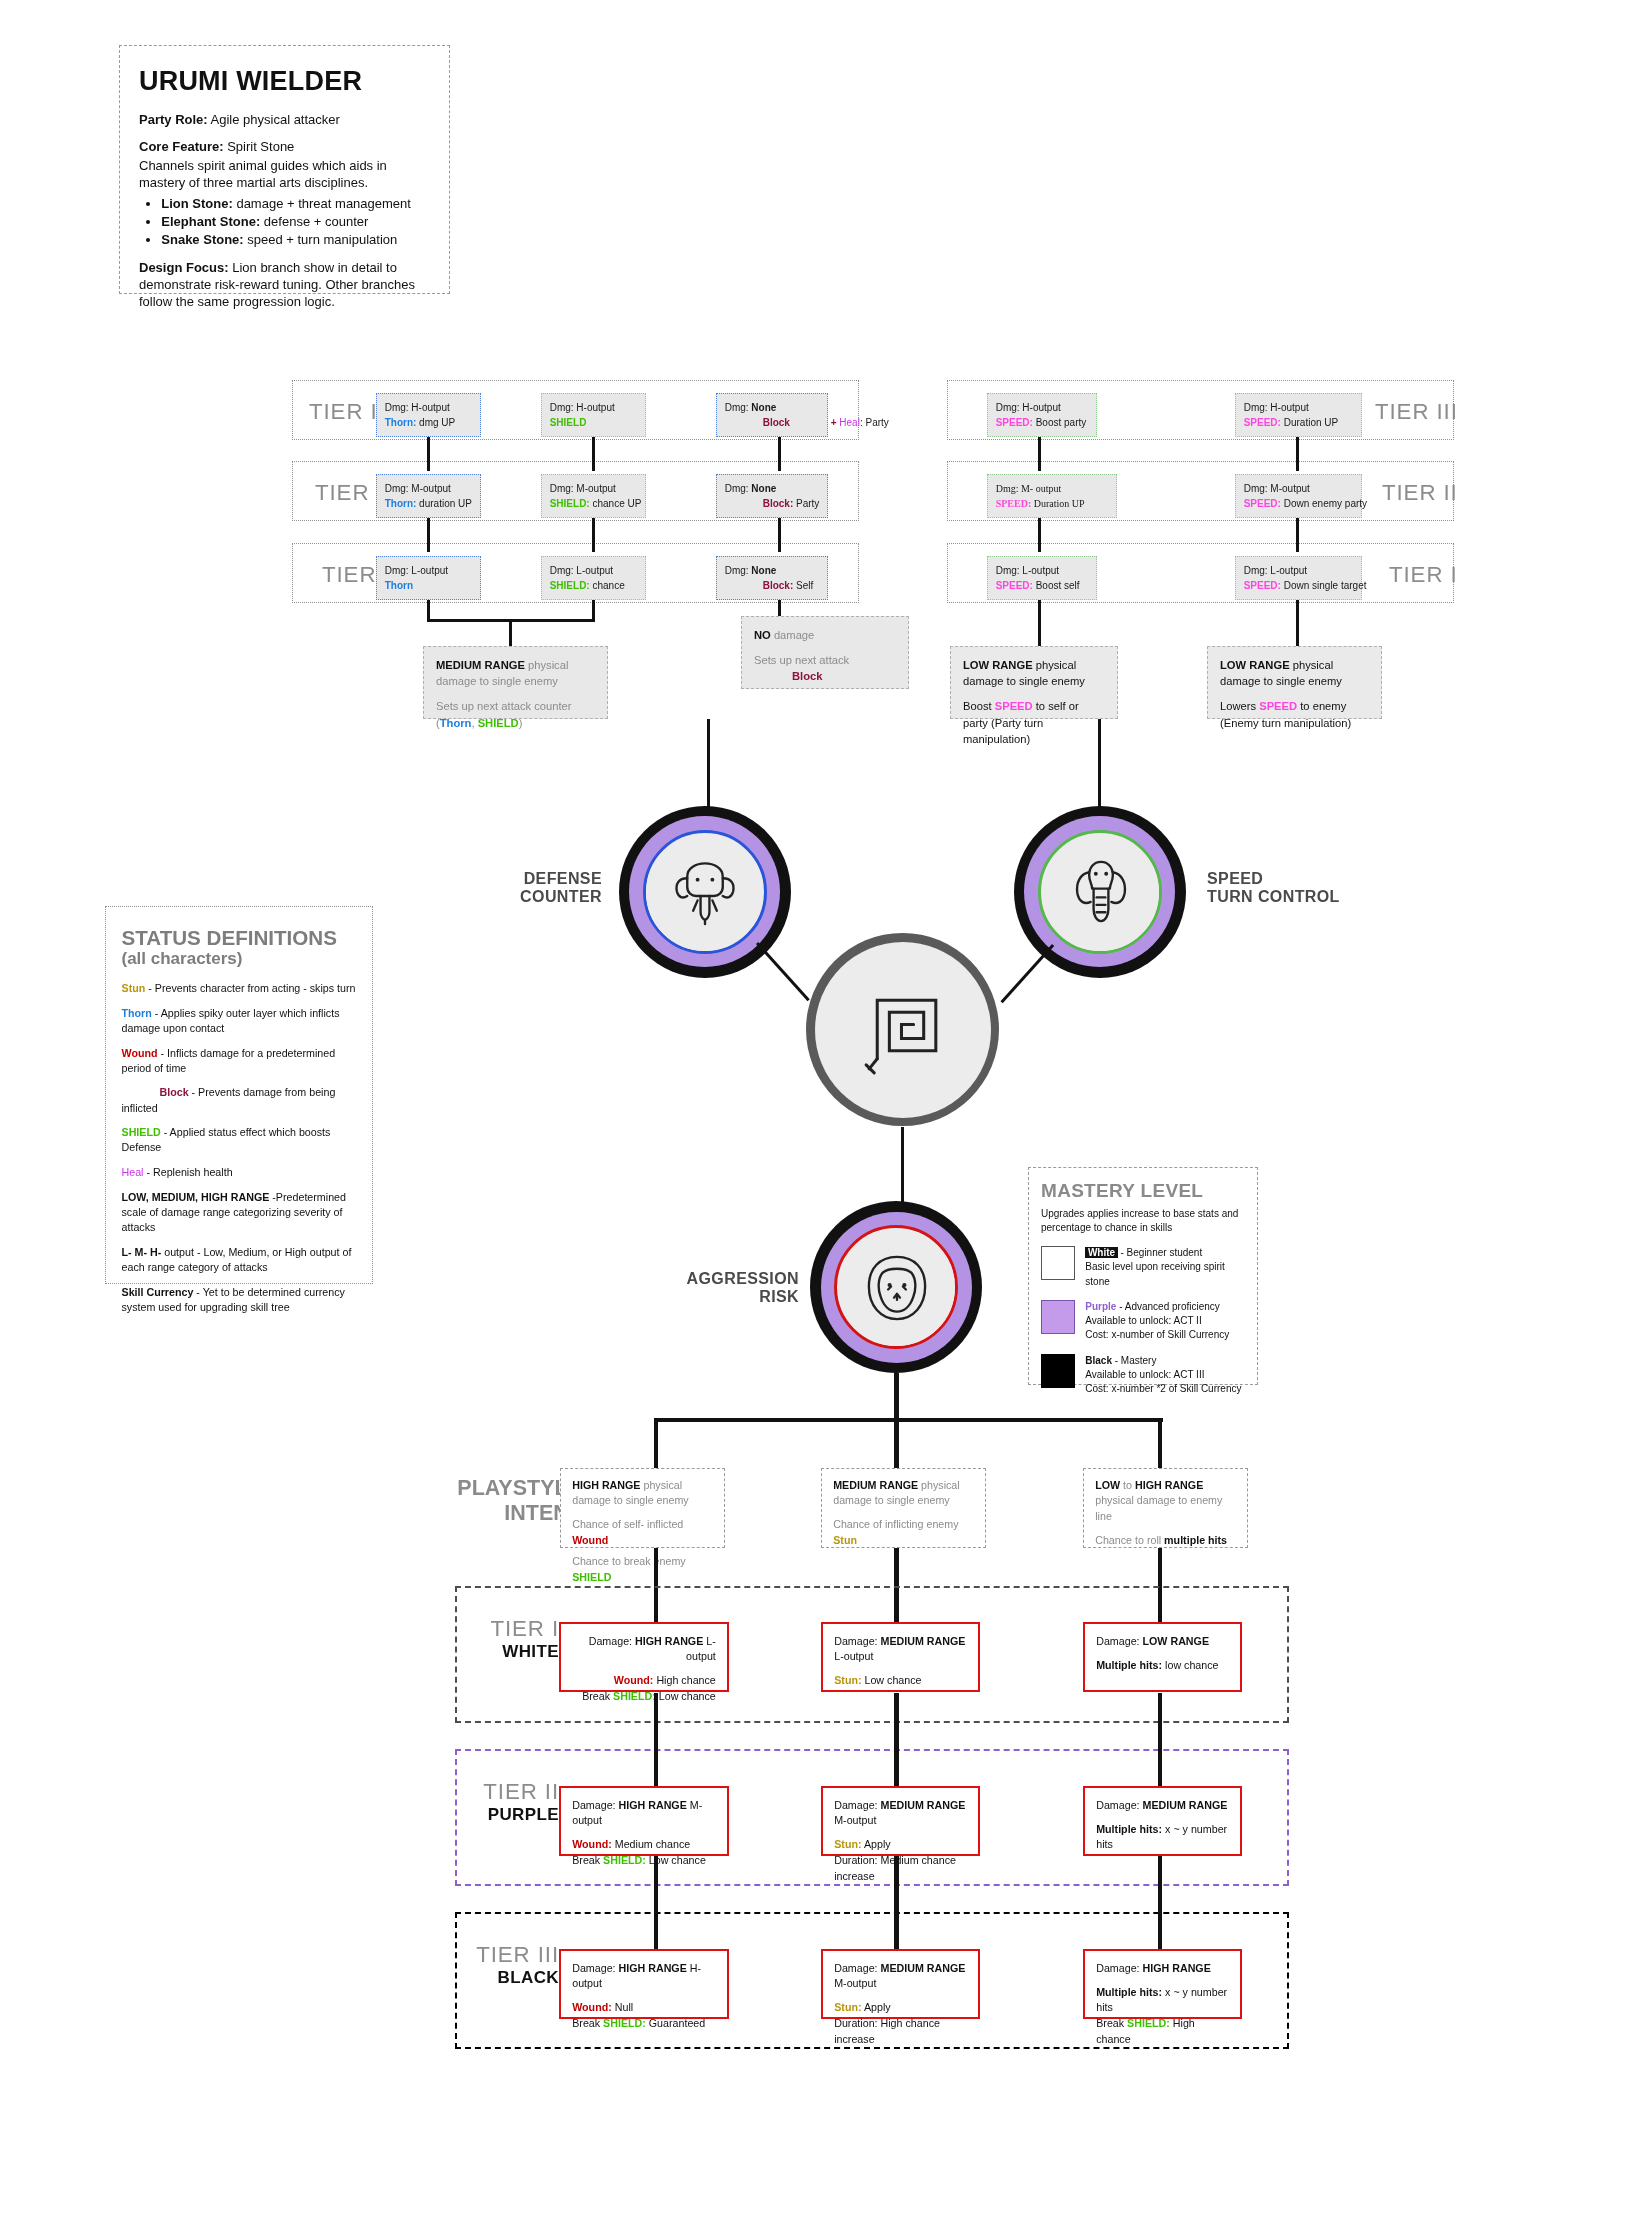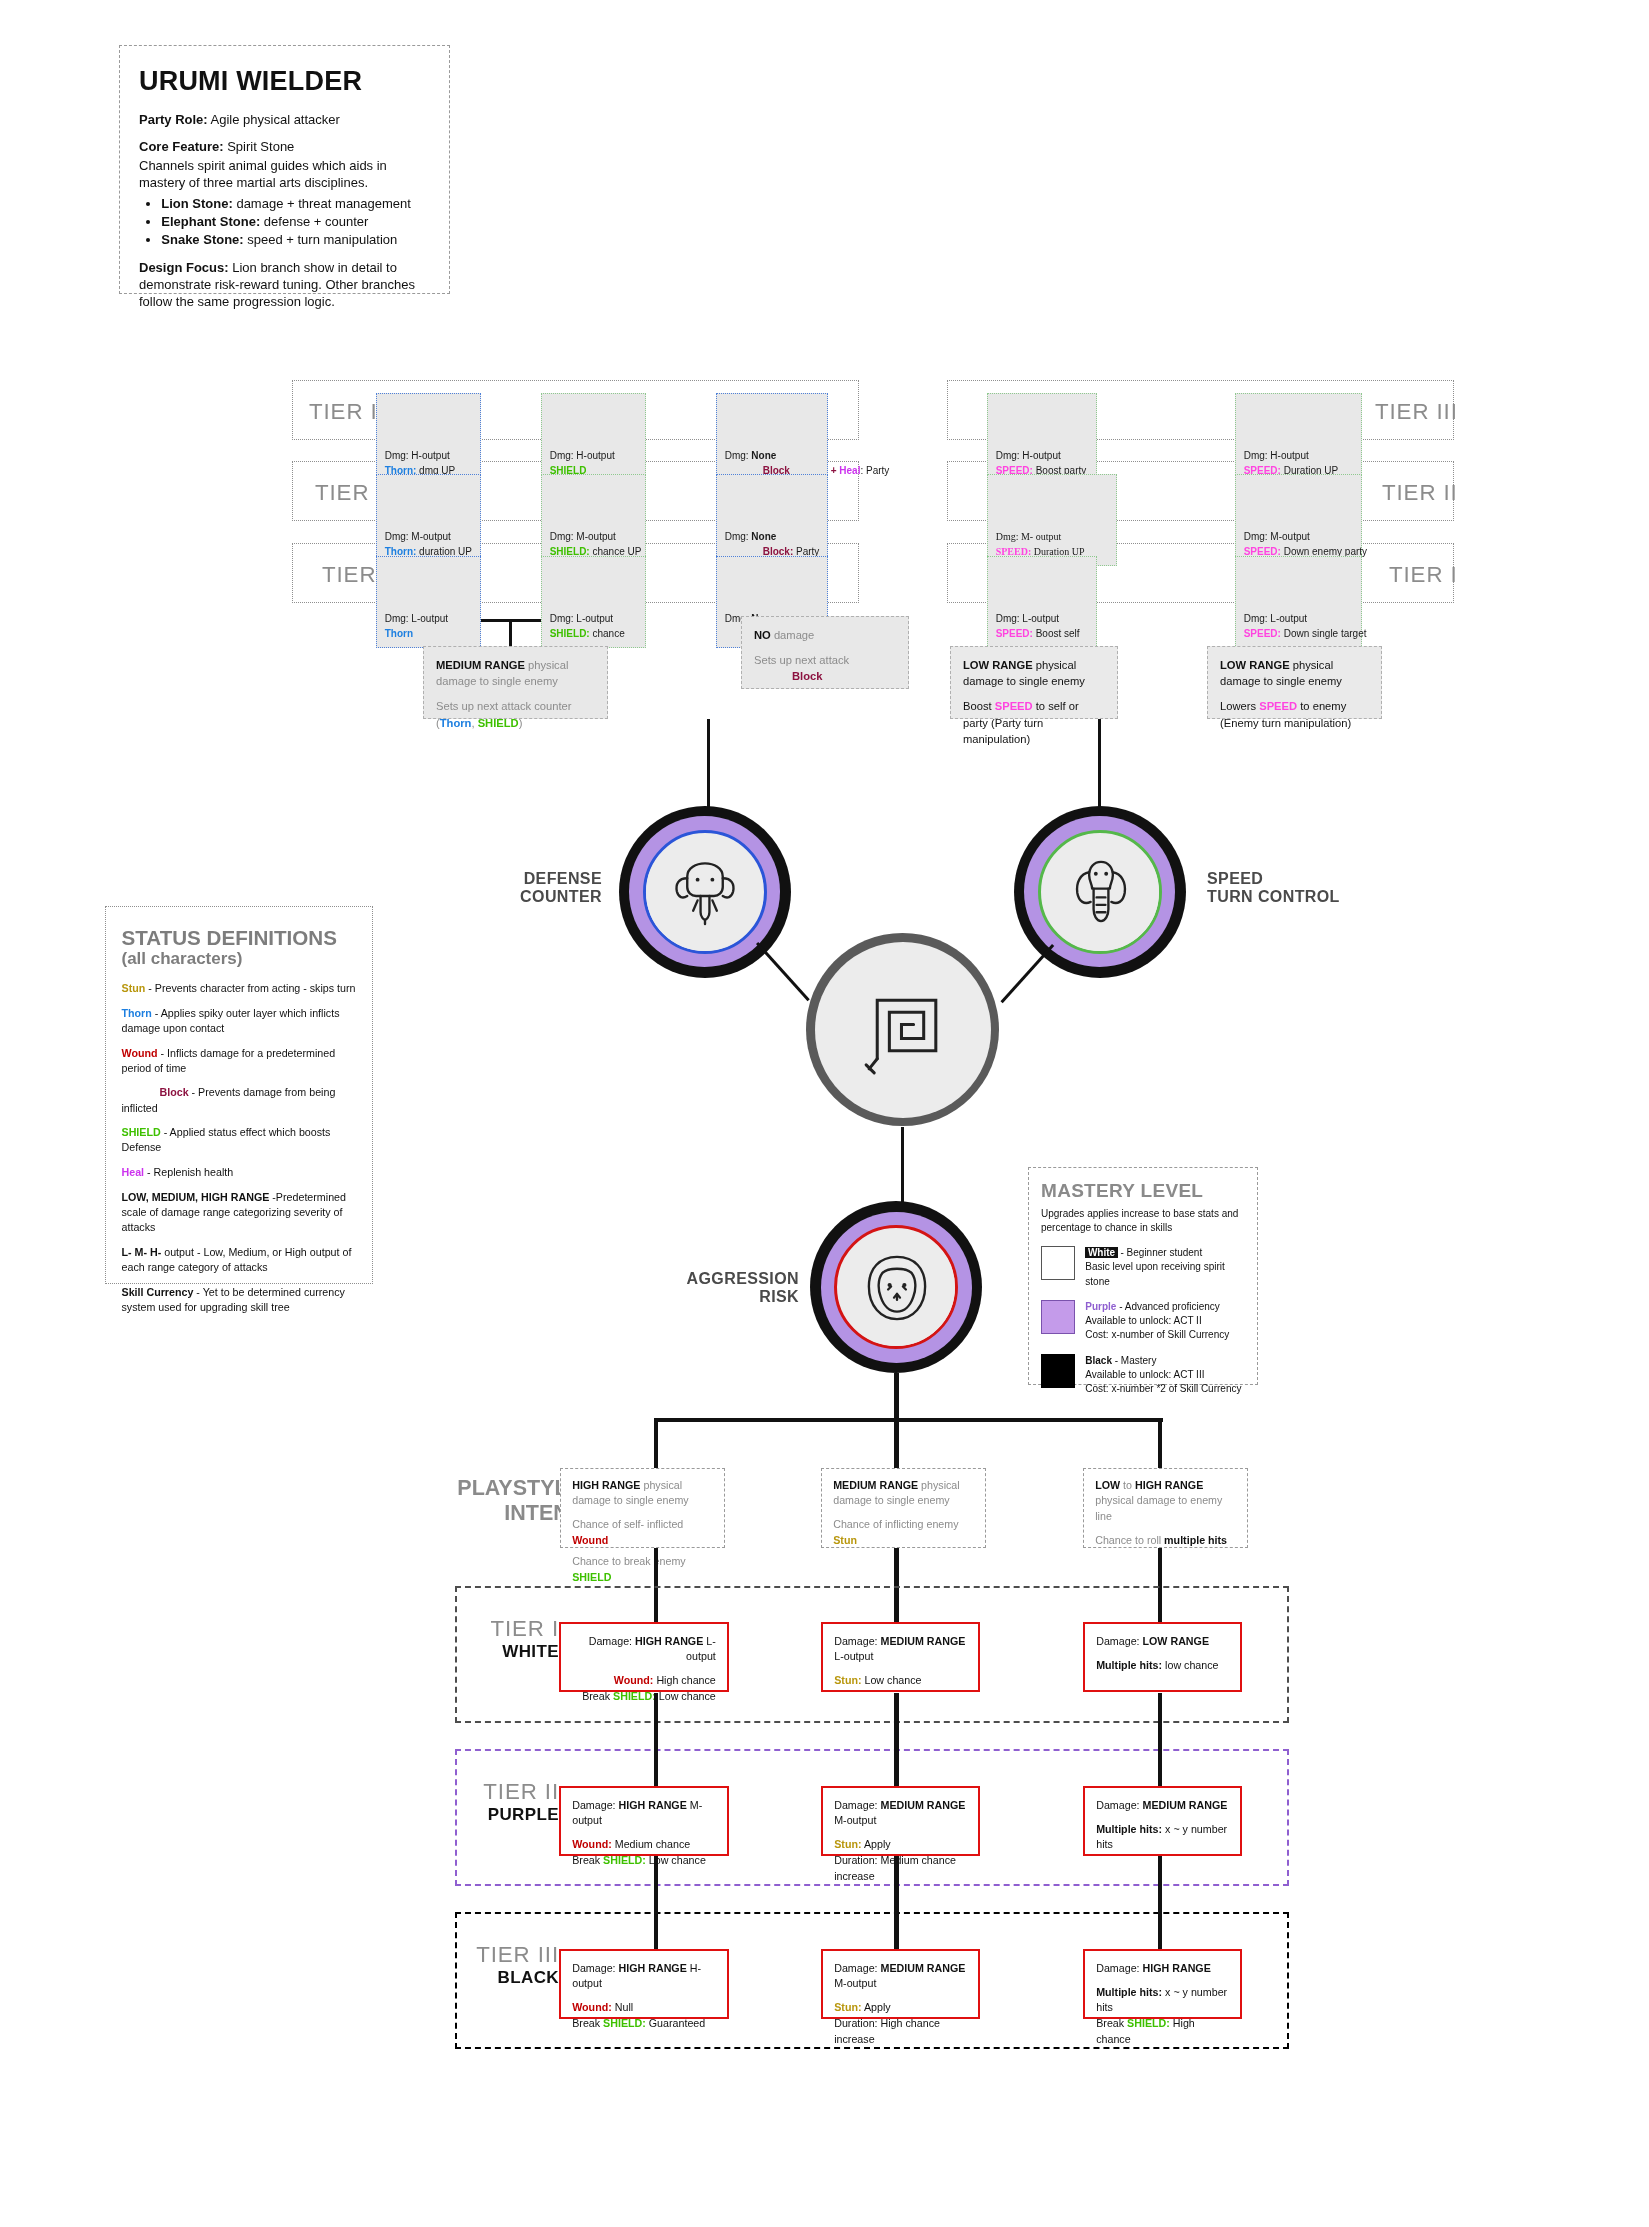--- a/index.html
+++ b/index.html
@@ -49,30 +49,30 @@
     font-weight:normal;white-space:nowrap;
   }
 
   
   .node{
     position:absolute;background:#e8e8e8;box-sizing:border-box;
     padding:6px 7.7px;font-size:10px;line-height:1.5;color:#1a1a1a;
   }
   .node.blue{border:1.7px dotted #4f81d8;}
   .node.green{border:1.7px dotted #8fc98f;}
-  .node .l1{white-space:nowrap;margin-top:48px;}
+  .node .l1{white-space:nowrap;}
   .node .l2{white-space:nowrap;}
 
   
   .c-stun{color:#b8960c;font-weight:bold;}
   .c-thorn{color:#1d7fe0;font-weight:bold;}
   .c-wound{color:#c00000;font-weight:bold;}
   .c-block{color:#8c1240;font-weight:bold;padding-left:38px;}
   .c-shield{color:#3ec000;font-weight:bold;}
-  .c-heal{color:#cc33ee;font-weight:bold;}
+  .c-heal{color:#cc33ee;font-weight:normal;}
   .c-speed{color:#ff44e0;font-weight:bold;}
   .c-purple{color:#8f5fd0;font-weight:bold;}
   .b{font-weight:bold;}
   .g{color:#8c8c8c;}
 
   
   .sumbox{
     position:absolute;background:#e8e8e8;border:1.7px dashed #b0b0b0;
     box-sizing:border-box;padding:9.5px 12px;font-size:11.2px;line-height:1.45;
   }

